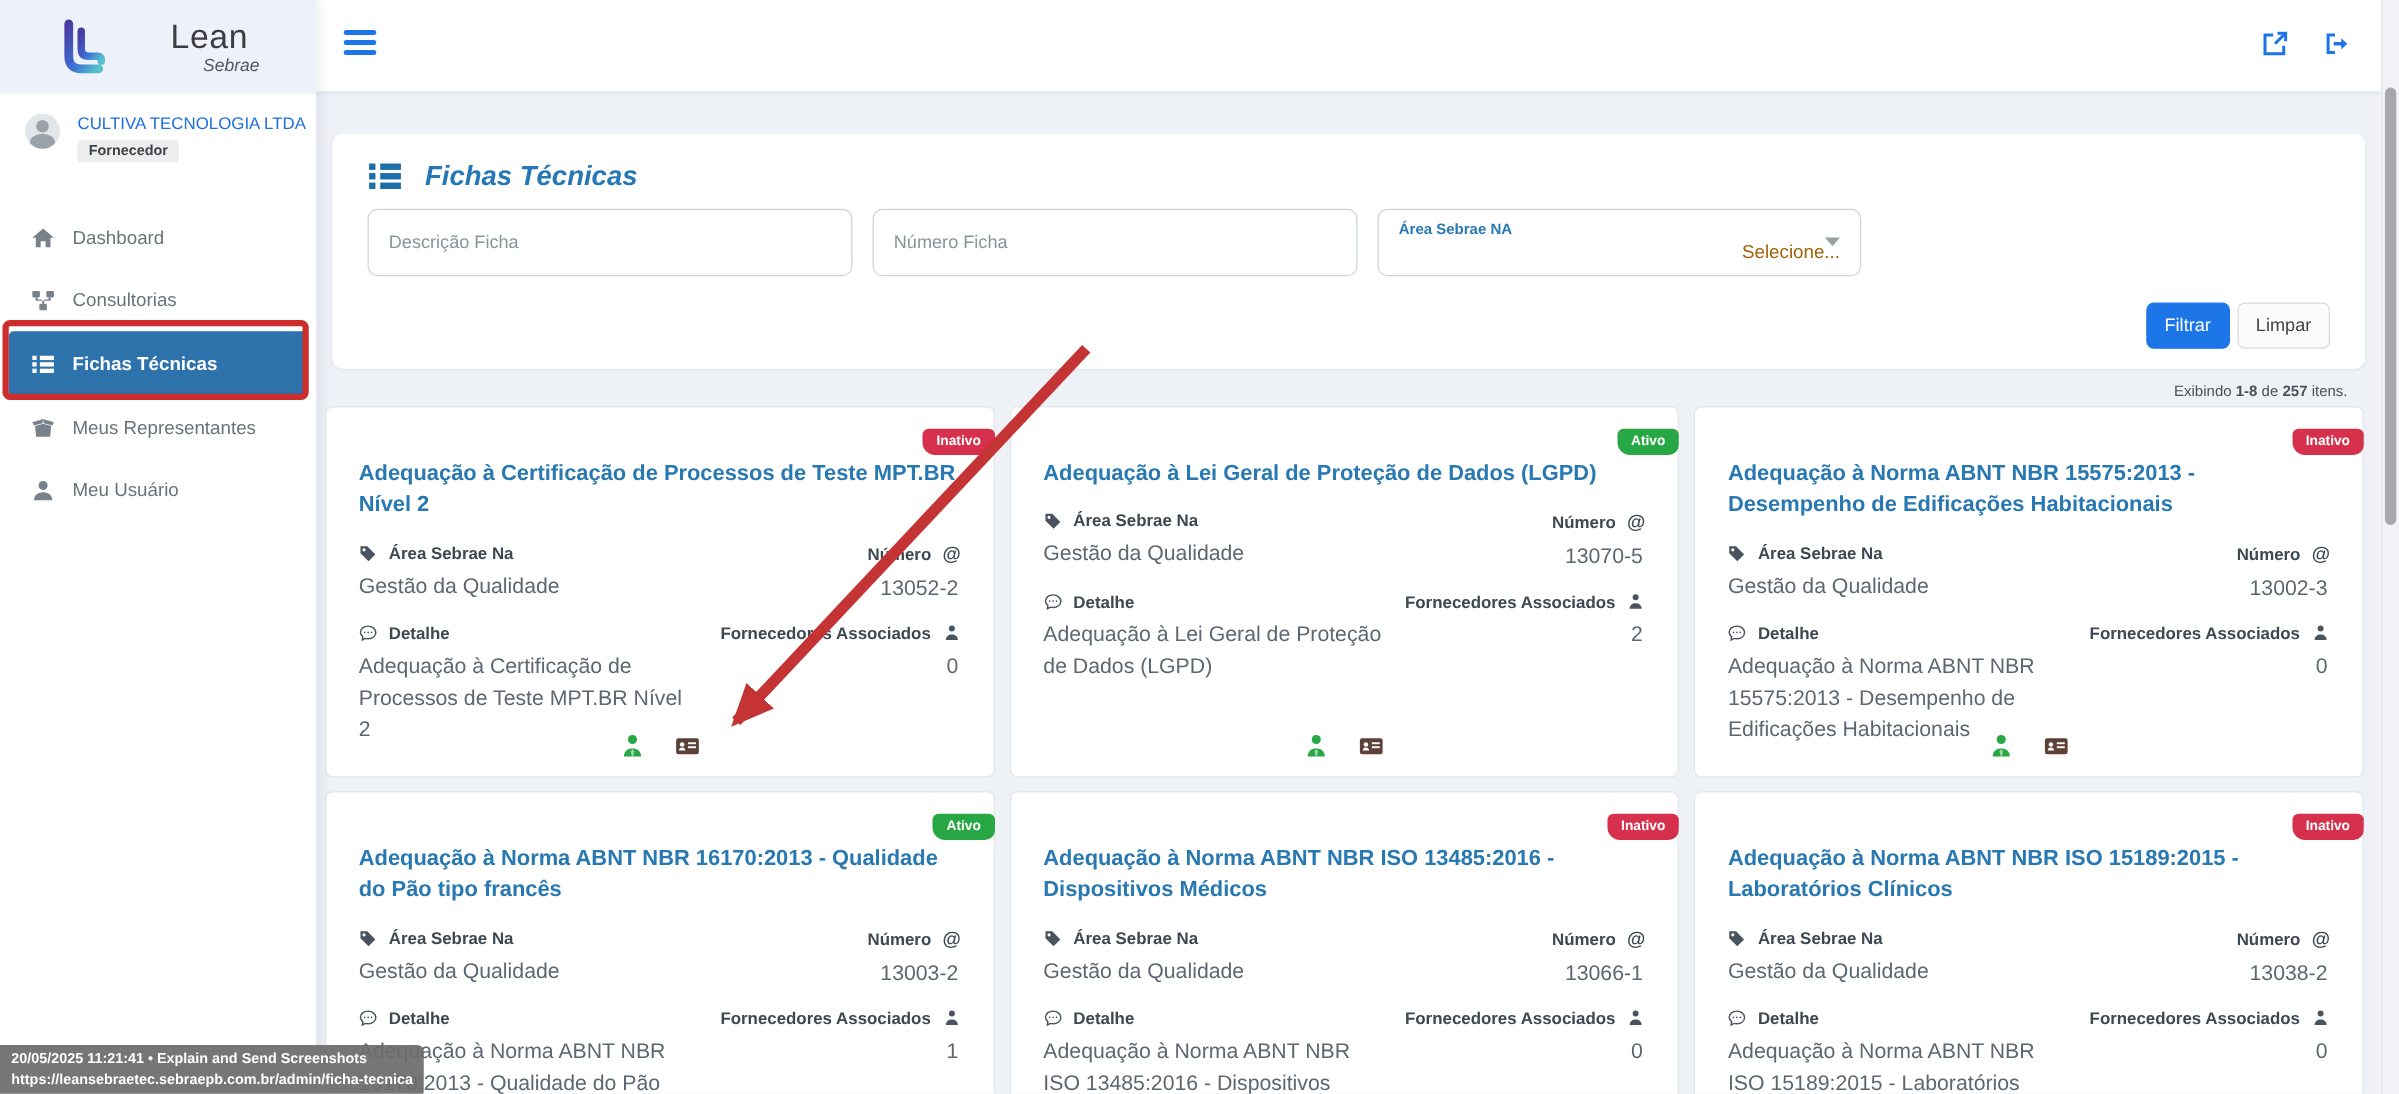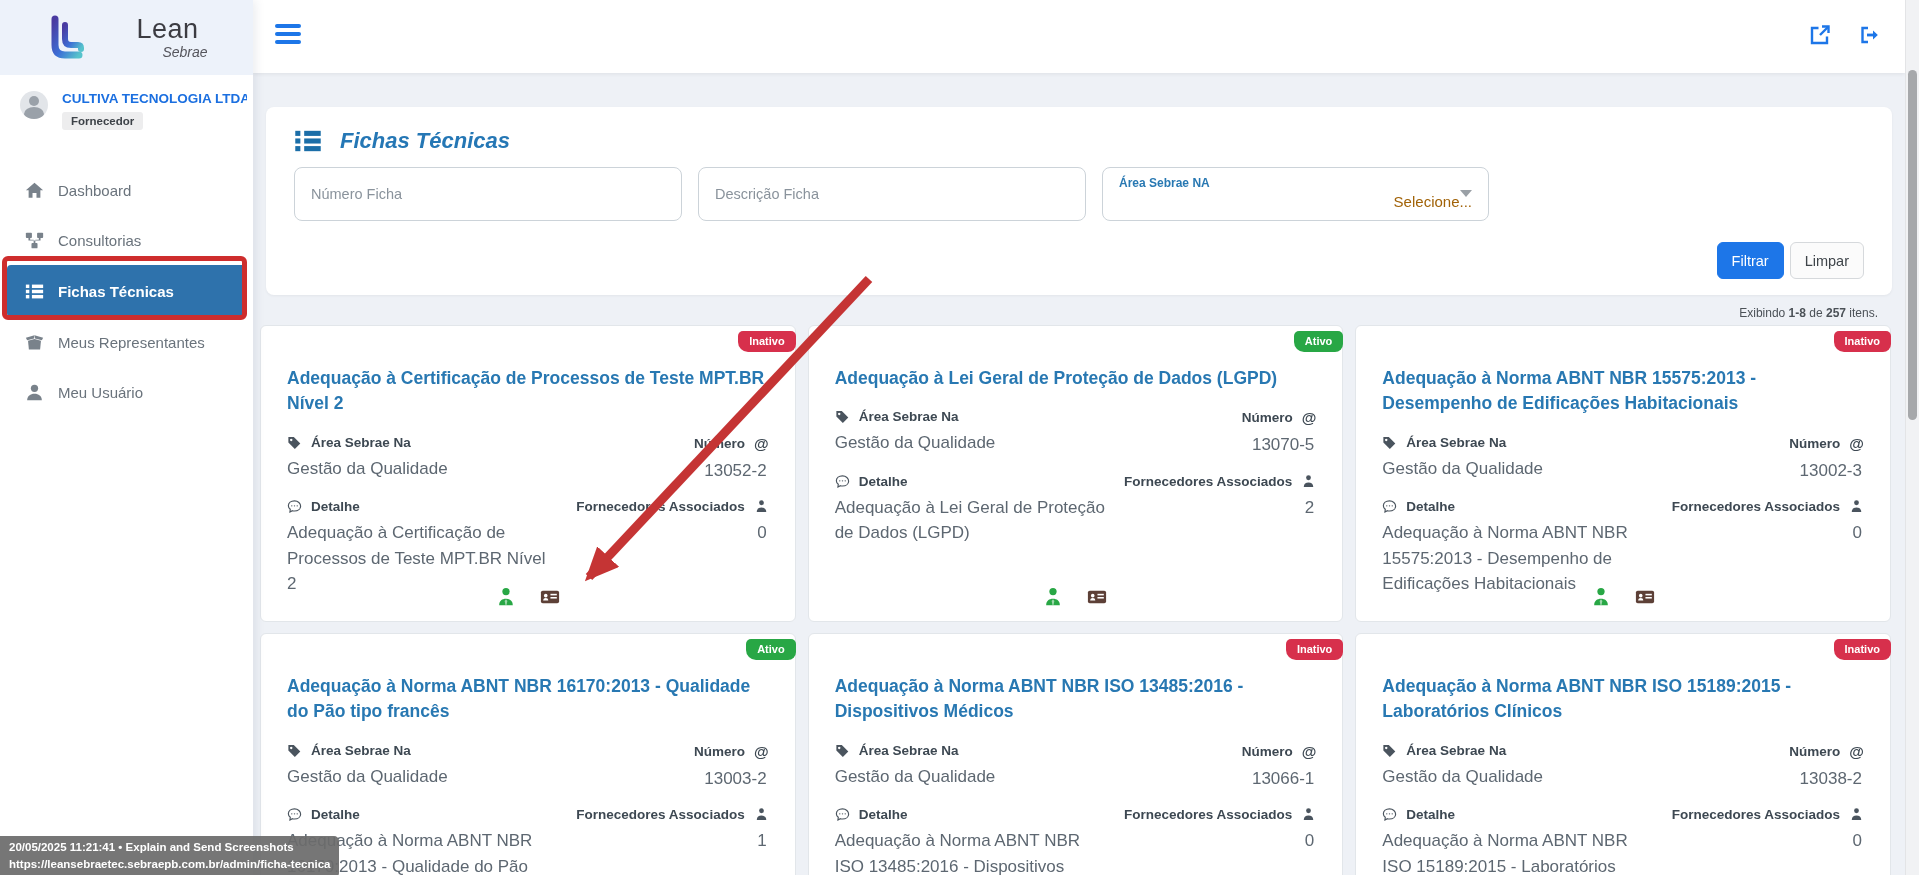--- a/index.html
+++ b/index.html
@@ -15,21 +15,21 @@
              box-shadow:2px 0 10px rgba(40,60,90,.10); z-index:5; }
   .logo-area { height:75px; background:#edf2fa; display:flex; align-items:center; justify-content:center; gap:8px; cursor:pointer; }
   .brand-text { display:flex; flex-direction:column; line-height:1;margin-left:37px; }
   .brand-name { font-size:27px; font-weight:400; color:#3c3c42; letter-spacing:.5px; }
   .brand-sub  { font-size:14px; font-style:italic; color:#55555c; margin:2px 0 0 26px; }
   .user-block { display:flex; align-items:flex-start; gap:14px; padding:16px 6px 0 20px; }
   .avatar { width:28px; height:28px; border-radius:50%; background:#e2e5e9; position:relative; overflow:hidden; flex:0 0 auto; }
   .avatar::before { content:""; position:absolute; left:9px; top:5px; width:10px; height:10px; border-radius:50%; background:#9aa1a9; }
   .avatar::after  { content:""; position:absolute; left:4px; top:16px; width:20px; height:14px; border-radius:50%; background:#9aa1a9; }
   .user-meta { min-width:0; }
-  .user-name { font-size:13.5px; font-weight:bold; color:#1b6fe0; white-space:nowrap; overflow:hidden; }
+  .user-name { font-size:13.5px; font-weight:normal; color:#1b6fe0; white-space:nowrap; overflow:hidden; }
   .user-role { display:inline-block; margin-top:6px; font-size:11.5px; font-weight:bold; color:#3d4248;
                background:#ededee; padding:3px 9px; border-radius:3px; }
   .nav { position:absolute; left:0; top:165px; width:100%; }
   .nav-item { height:50px; display:flex; align-items:center; gap:14px; padding-left:25px;
               font-size:15px; color:#6a737c; cursor:pointer; }
   .nav-item svg { width:19px; height:19px; flex:0 0 auto; color:#79828b; }
   .nav-item.active { background:#2e72ac; color:#fff; margin:0 7px; padding-left:18px; border-radius:4px; height:52px; font-weight:bold; }
   .nav-item.active svg { color:#fff; }
   
   .annotation-box { position:absolute; left:2px; top:256px; width:245px; height:64px;
@@ -61,21 +61,21 @@
   .filter-buttons { position:absolute; right:28px; bottom:16px; display:flex; gap:6px; }
   .btn { height:37px; border-radius:6px; font-size:14.5px; font-family:"Liberation Sans",sans-serif; cursor:pointer; padding:0 14px;margin-top:30px; }
   .btn-primary { background:#1d76e8; border:1px solid #1d76e8; color:#fff; }
   .btn-light { background:#fbfbfb; border:1px solid #d6d9dc; color:#3f454a; }
   
   .results-summary { position:absolute; top:306px; right:41px; font-size:12px; color:#4b5157; z-index:2; }
   .results-summary b { font-weight:bold; }
   .cards-grid { position:absolute; left:260px; top:325px; width:1631px;
                 display:grid; grid-template-columns:repeat(3,1fr); gap:11px 12px; }
   .card { position:relative; background:#fff; border:1px solid #e2e6ea; border-radius:6px; height:297px; padding:0 26px; }
-  .status-badge { position:absolute; top:5px; right:-1px; padding:4px 11px 5px; font-size:11px; font-weight:bold;
+  .status-badge { position:absolute; top:17px; right:-1px; padding:4px 11px 5px; font-size:11px; font-weight:bold;
                   color:#fff; border-radius:5px 5px 8px 10px; }
   .status-badge.inativo { background:#d7304c; }
   .status-badge.ativo   { background:#28a745; }
   .card-title { margin-top:40px; font-size:17.5px; line-height:1.45; font-weight:bold; color:#2878b2; }
   .card-fields { display:grid; grid-template-columns:58% 42%; row-gap:16px; margin-top:18px; }
   .field.right { text-align:right; }
   .field-label { display:flex; align-items:center; gap:9px; font-size:13.5px; font-weight:bold; color:#3d4852; }
   .field.right .field-label { justify-content:flex-end; }
   .field-label svg { width:15px; height:15px; color:#4a545e; flex:0 0 auto; }
   .at-glyph { font-size:15px; font-weight:bold; color:#3d4852; }
@@ -203,22 +203,22 @@
       <rect x="1" y="3" width="4" height="4"></rect>
         <rect x="8" y="3" width="13" height="4"></rect>
       <rect x="1" y="9" width="4" height="4"></rect>
         <rect x="8" y="9" width="13" height="4"></rect>
       <rect x="1" y="15" width="4" height="4"></rect>
         <rect x="8" y="15" width="13" height="4"></rect>
     </svg>
     <h1 class="page-title">Fichas Técnicas</h1>
   </div>
   <div class="filter-row">
+    <input class="filter-input" type="text" placeholder="Descrição Ficha" style="">
     <input class="filter-input" type="text" placeholder="Número Ficha" style="">
-    <input class="filter-input" type="text" placeholder="Descrição Ficha" style="">
     <div class="filter-select">
       <div class="select-label">Área Sebrae NA</div>
       <div class="select-value">Selecione...</div>
       <span class="chevron"></span>
     </div>
   </div>
   <div class="filter-buttons">
     <button class="btn btn-primary">Filtrar</button>
     <button class="btn btn-light">Limpar</button>
   </div>

